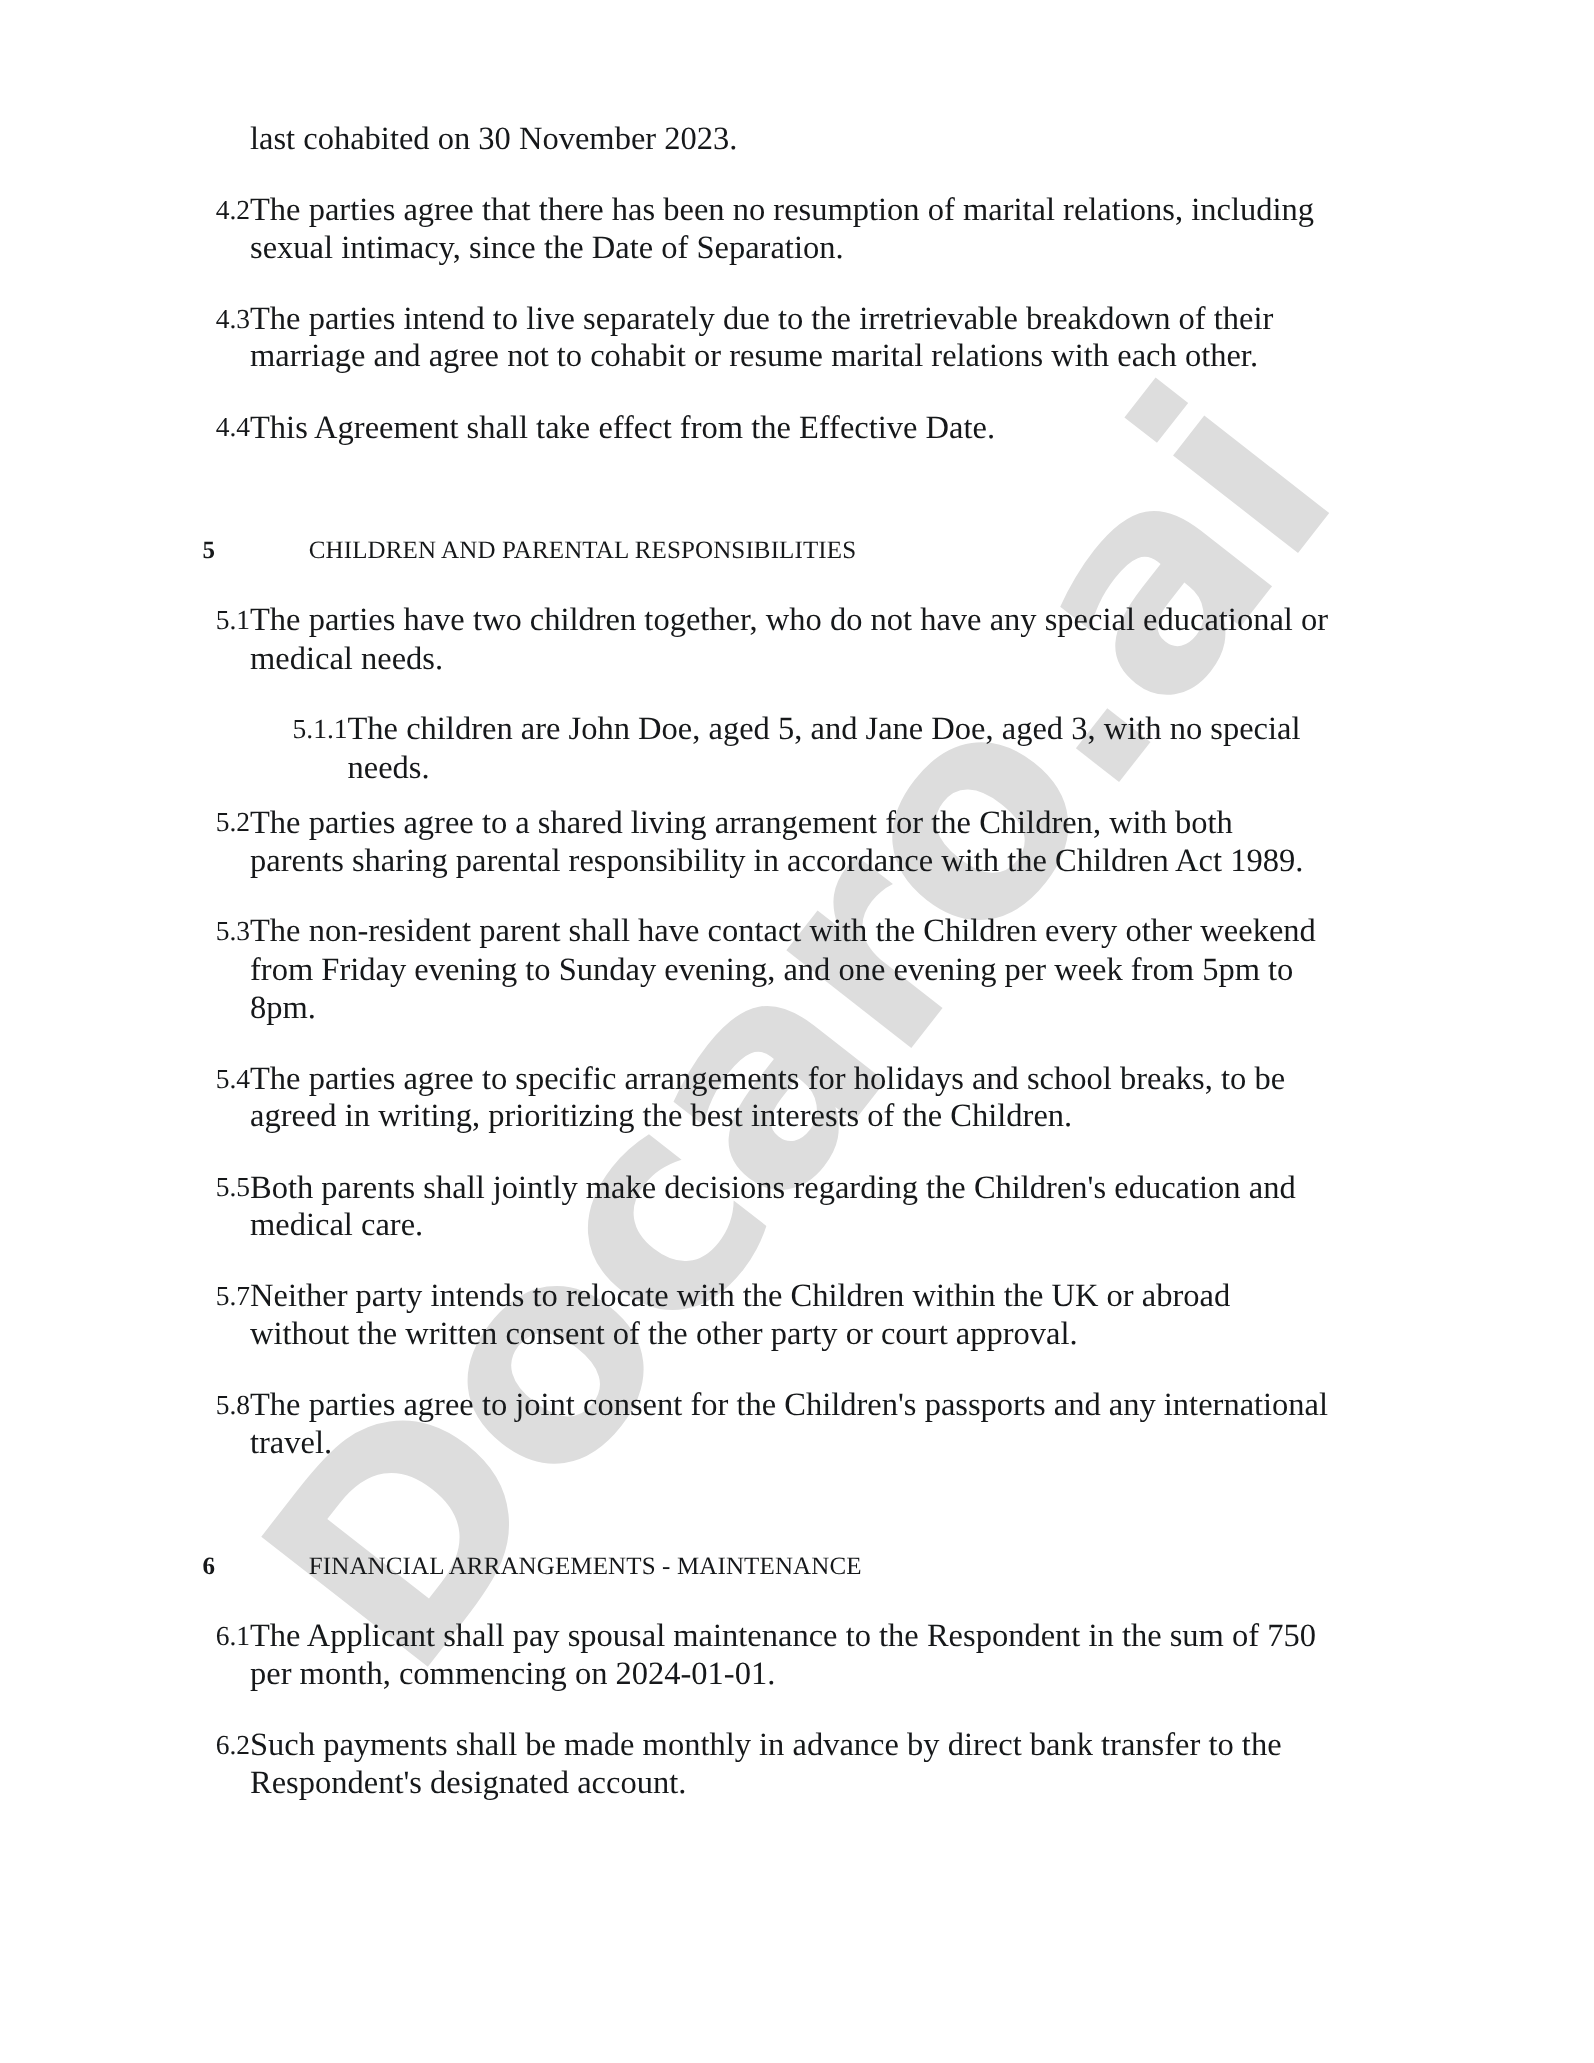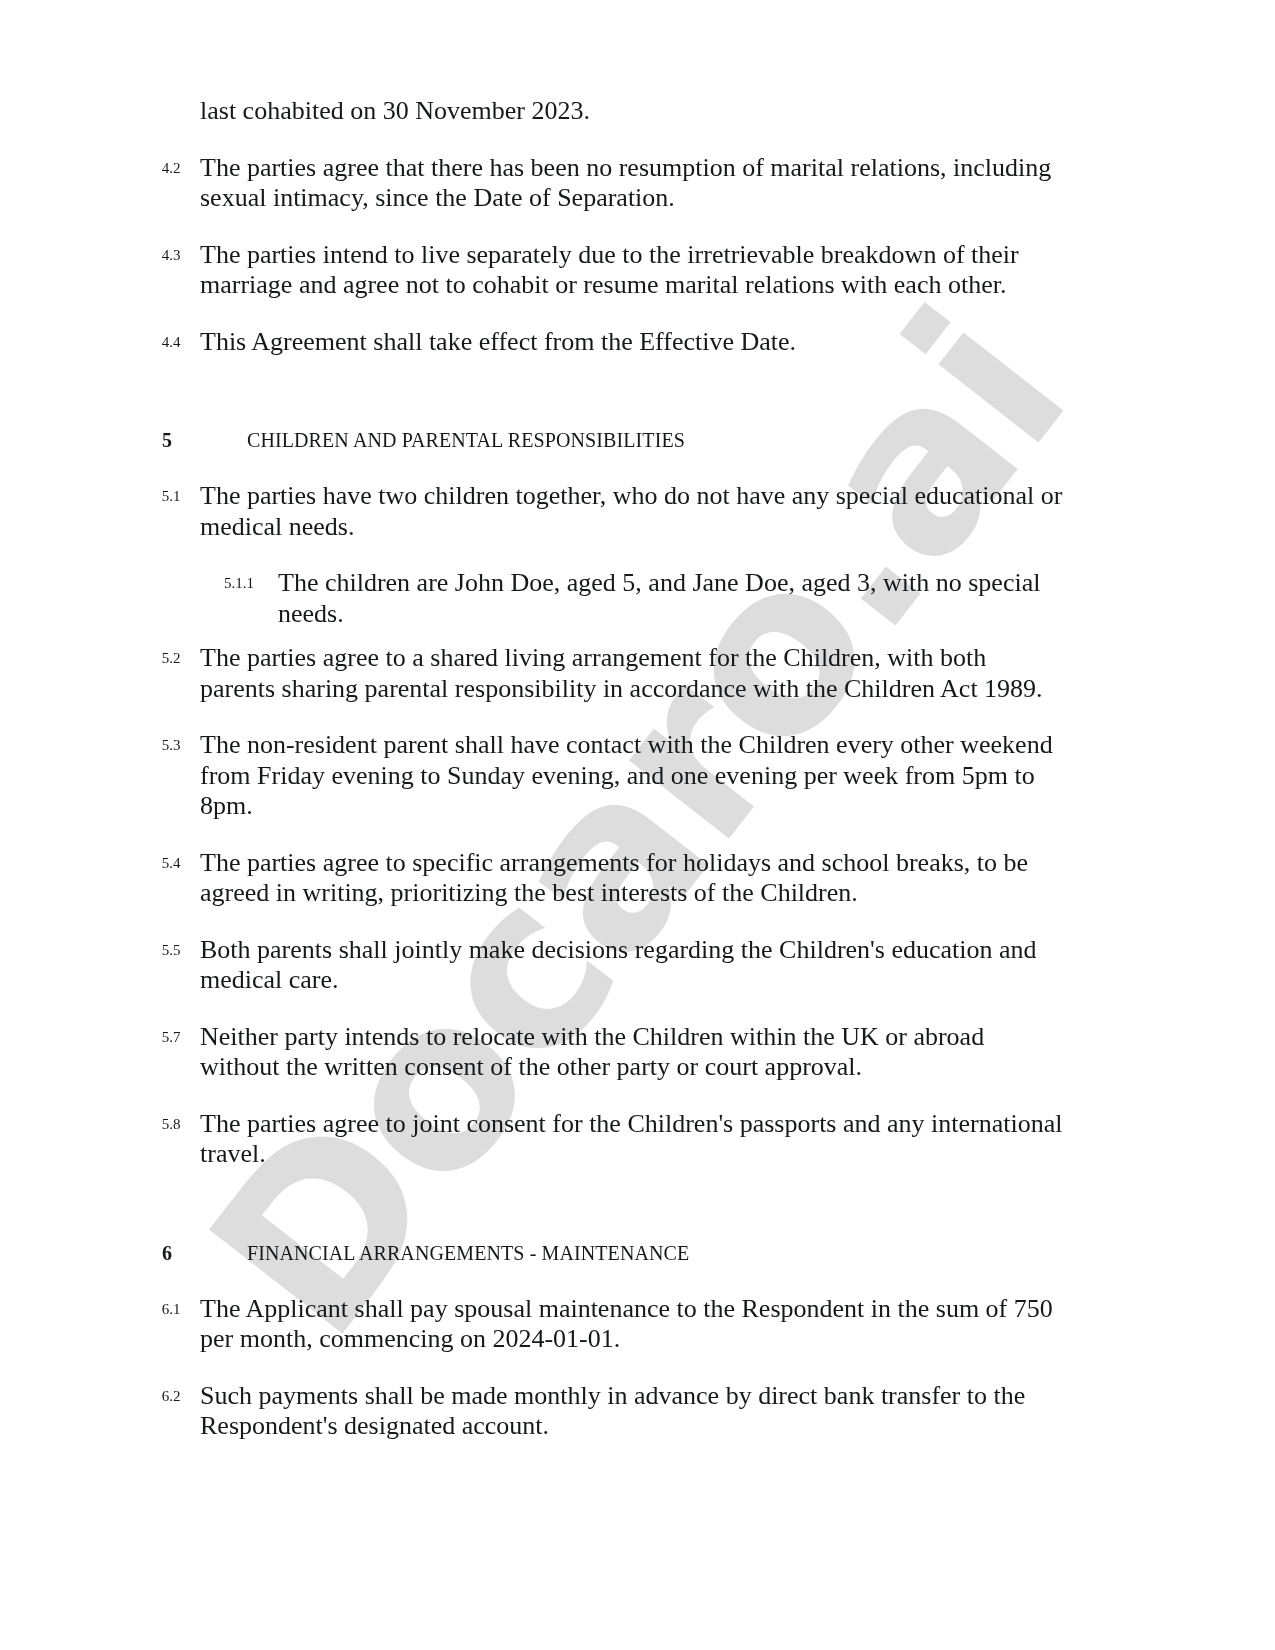--- a/index.html
+++ b/index.html
@@ -55,23 +55,23 @@
   }
 
   .clause {
     display: flex;
     align-items: flex-start;
     margin-bottom: 26px;
   }
   .clause-num {
     flex: 0 0 58px;
     width: 58px;
-    font-size: 15px;
+    font-size: 22px;
     line-height: 30.5px;
-    text-align: center;
+    text-align: right;
     white-space: nowrap;
   }
   .clause-body {
     flex: 1 1 auto;
     font-size: 26px;
     line-height: 30.5px;
     text-align: left;
   }
   .clause-body b {
     font-weight: 400;

